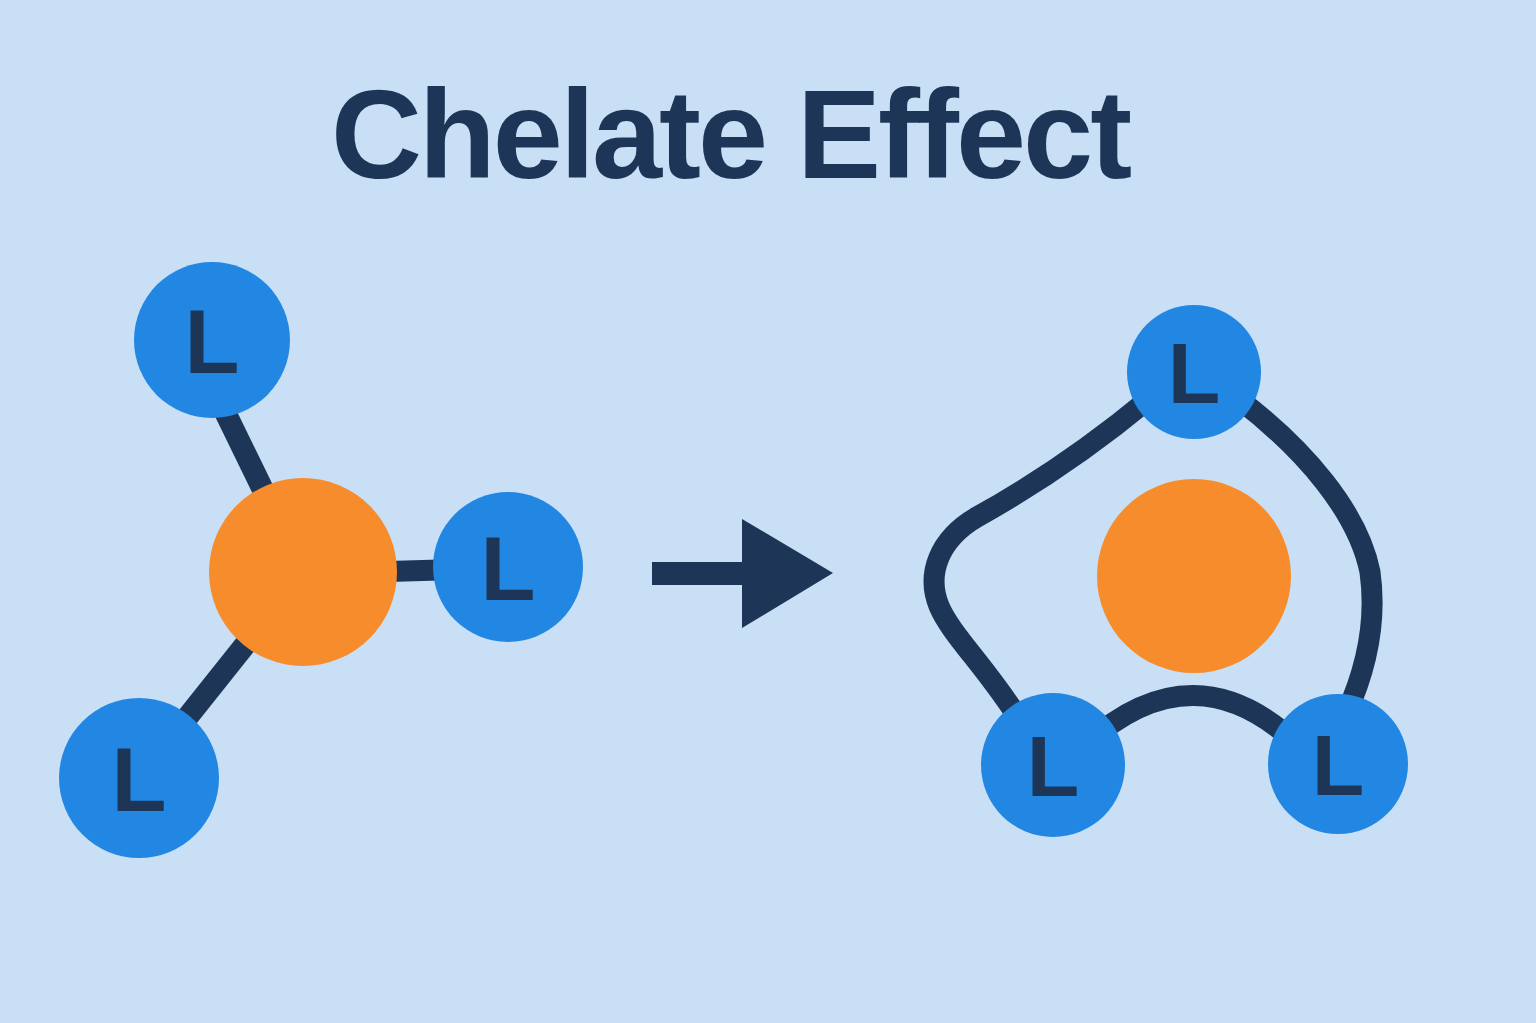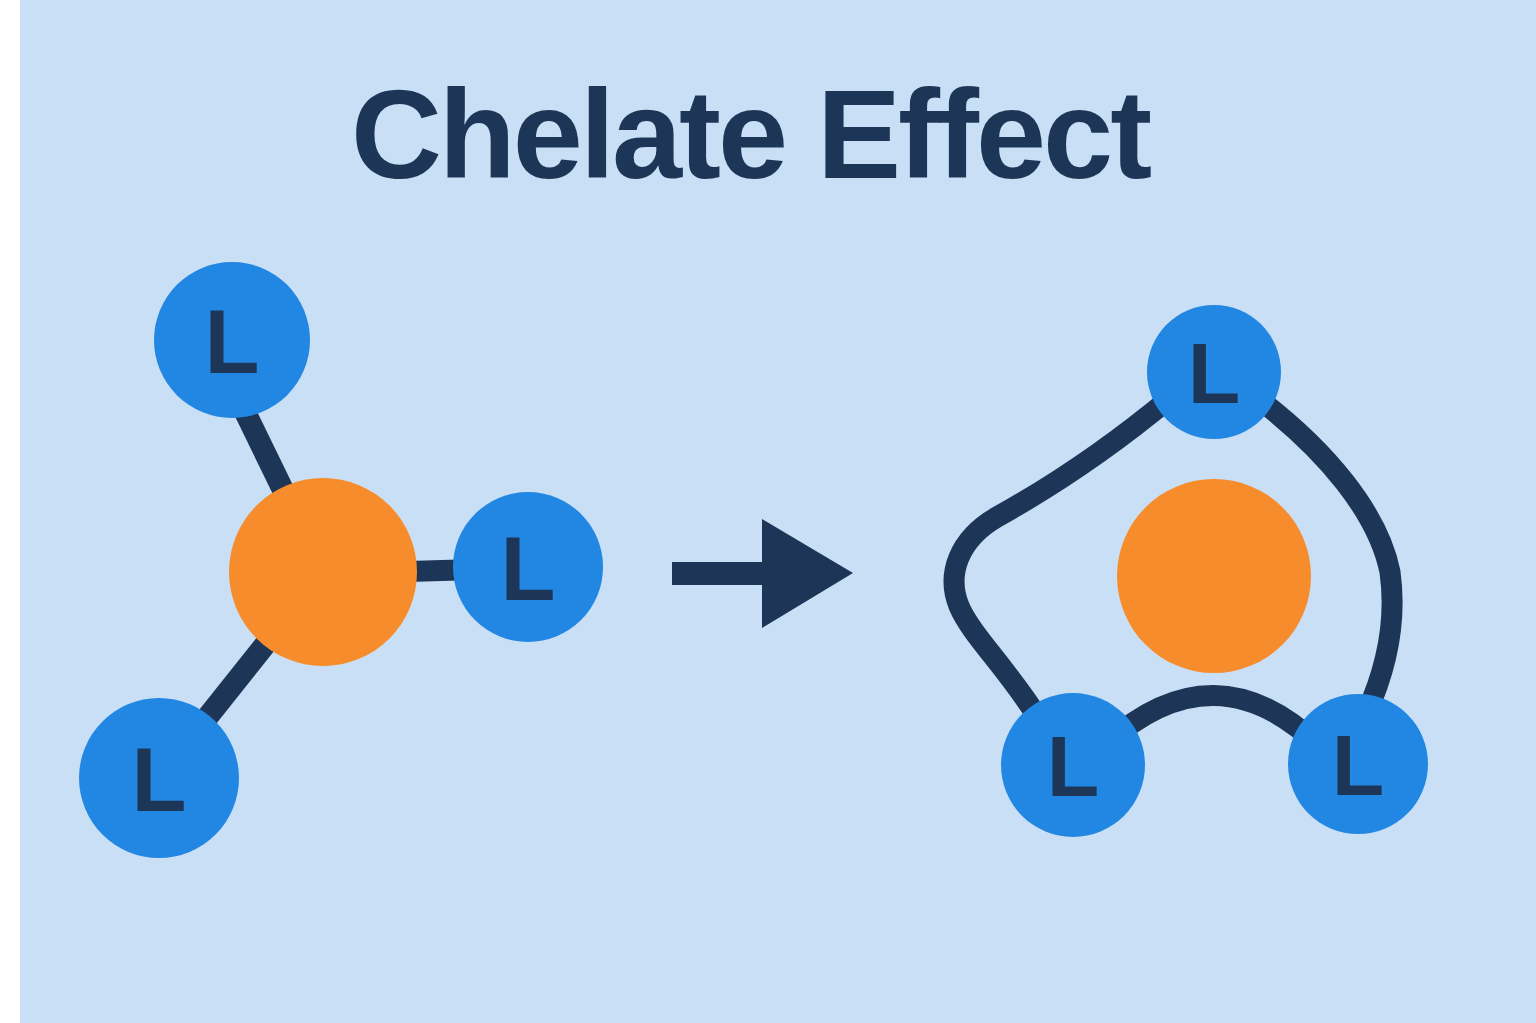--- a/index.html
+++ b/index.html
@@ -7,21 +7,20 @@
     padding: 0;
     width: 1536px;
     height: 1023px;
     overflow: hidden;
     font-family: "Liberation Sans", sans-serif;
   }
   #diagram-root {
     position: relative;
     width: 1260px;
     height: 1023px;
-    padding-left: 20px;
   }
   svg {
     display: block;
     width: 1536px;
     height: 1023px;
   }
   .title-text {
     font-family: "Liberation Sans", "DejaVu Sans", sans-serif;
     font-weight: bold;
     font-size: 126px;

